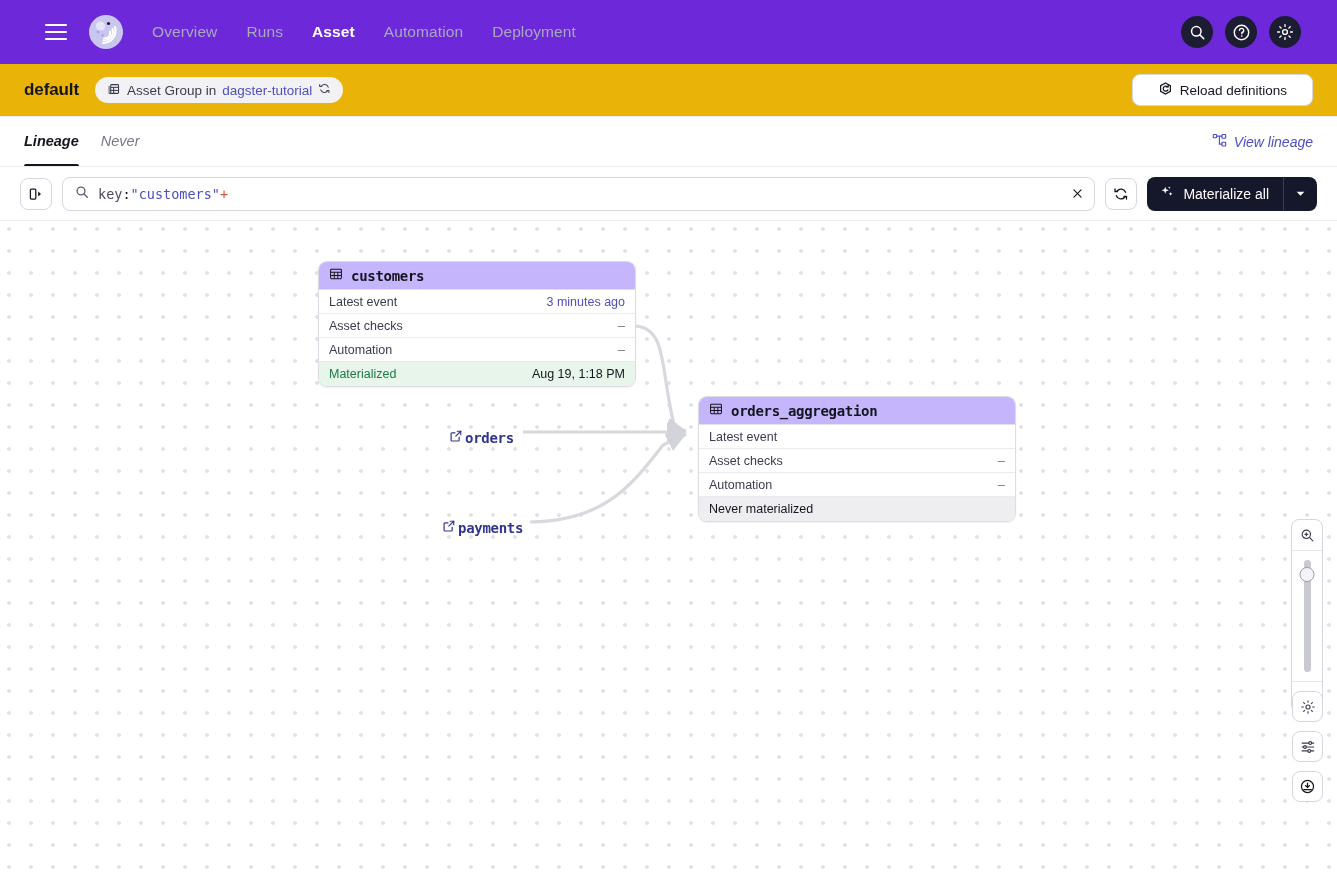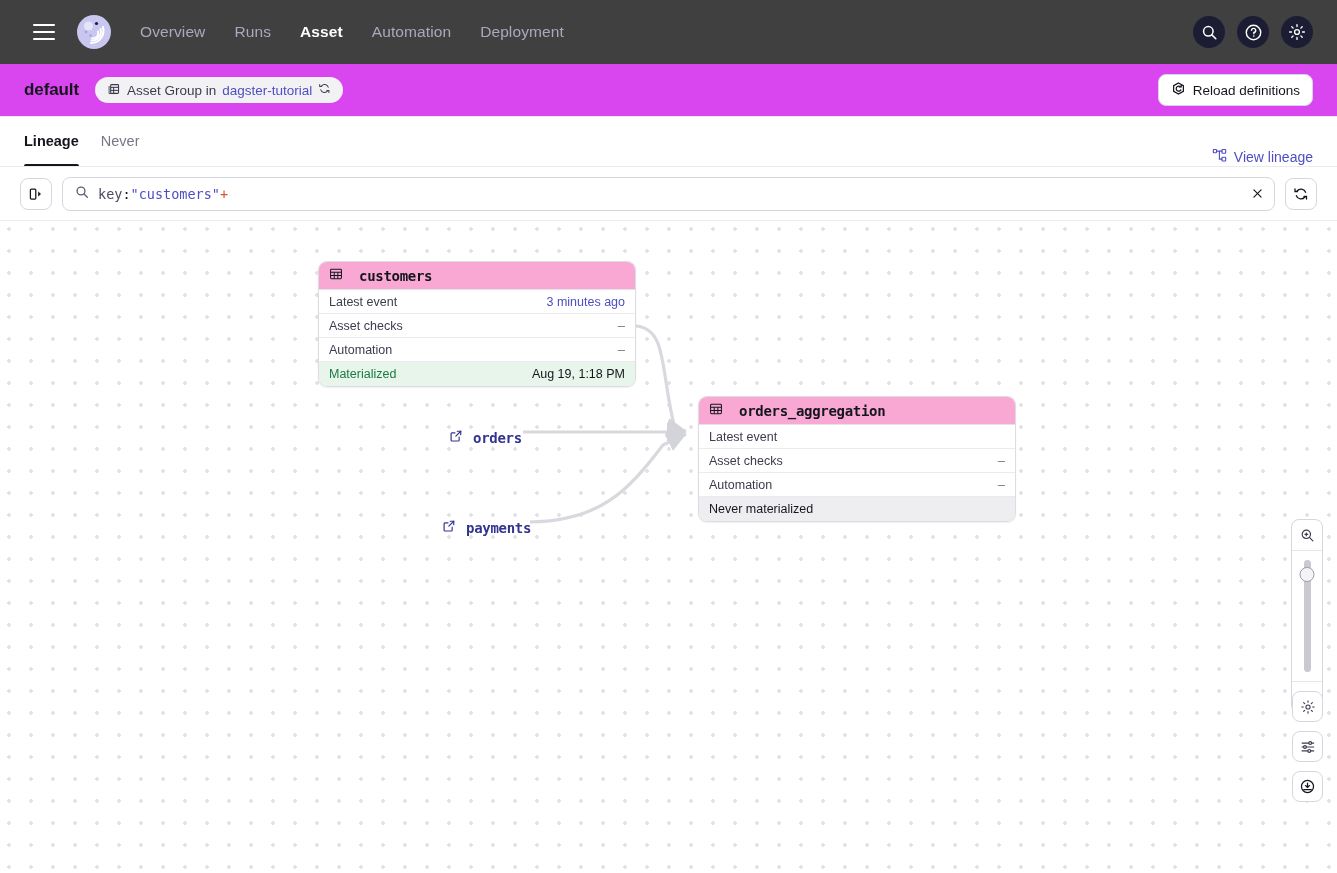--- a/index.html
+++ b/index.html
@@ -6,22 +6,22 @@
   html, body {
     width: 1337px; height: 873px;
     font-family: "Liberation Sans", sans-serif;
     background: #ffffff;
     overflow: hidden;
   }
   .app { position: relative; width: 1337px; height: 873px; display: flex; flex-direction: column; }
 
   
   .topnav {
-    height: 64px; background: #404040; flex: 0 0 64px;
-    display: flex; align-items: center; padding: 0 20px; gap: 0;
+    height: 64px; background: #6d28d9; flex: 0 0 64px;
+    display: flex; align-items: center; padding: 0 32px; gap: 0;
   }
   .hamburger {
     width: 36px; height: 36px; display: flex; flex-direction: column;
     justify-content: center; align-items: center; gap: 5px; cursor: pointer;
     margin-left: 6px; margin-right: 10px;
   }
   .hamburger span { display: block; width: 22px; height: 2px; background: #fff; border-radius: 1px; }
   .logo { width: 44px; height: 44px; margin-right: 24px; display:flex; align-items:center; justify-content:center; }
   .navlinks { display: flex; align-items: center; gap: 29px; }
   .navlink {
@@ -31,42 +31,42 @@
   .navlink.active { color: #ffffff; font-weight: 700; }
   .navspacer { flex: 1; }
   .navicons { display: flex; align-items: center; gap: 12px; margin-right: 4px; }
   .navicon {
     width: 32px; height: 32px; border-radius: 50%; background: #1c1d33;
     display: flex; align-items: center; justify-content: center; cursor: pointer;
   }
 
   
   .header {
-    flex: 0 0 53px; height: 53px; background: #d946ef;
+    flex: 0 0 53px; height: 53px; background: #eab308;
     display: flex; align-items: center; padding: 0 24px;
     border-bottom: 1px solid #ebebef;
   }
   .page-title { font-size: 17px; font-weight: 700; color: #15161d; letter-spacing: -0.1px; }
   .chip {
     margin-left: 16px; height: 26px; border-radius: 13px; background: #f2f2f5;
     display: flex; align-items: center; gap: 6px; padding: 0 12px;
     font-size: 13.5px; color: #3b3c4e;
   }
   .chip .chip-link { color: #4e4ec2; cursor: pointer; }
   .header-spacer { flex: 1; }
   .btn-outline {
     height: 32px; border: 1px solid #d6d6de; border-radius: 8px; background: #fff;
-    display: flex; align-items: center; gap: 7px; padding: 0 12px;
+    display: flex; align-items: center; gap: 7px; padding: 0 25px;
     font-size: 13.5px; color: #15161d; cursor: pointer; white-space: nowrap;
   }
 
   
   .tabsrow {
-    flex: 0 0 50px; height: 50px; display: flex; align-items: flex-end;
-    padding: 0 24px; border-bottom: 1px solid #ebebef; background: #fff;
+    flex: 0 0 50px; height: 50px; display: flex; align-items: center;
+    padding: 0 24px; border-bottom: 1px solid #ebebef; background: #fff; font-style: italic;
   }
   .tabs { display: flex; gap: 22px; height: 100%; align-items: center; }
   .tab {
     font-size: 14.5px; color: #767888; cursor: pointer; position: relative;
     height: 100%; display: flex; align-items: center; padding-bottom: 1px;
   }
   .tab.active { color: #15161d; font-weight: 700; }
   .tab.active::after {
     content: ''; position: absolute; left: 0; right: 0; bottom: 0;
     height: 2.5px; background: #15161d; border-radius: 2px 2px 0 0;
@@ -120,43 +120,43 @@
   }
   .edges { position: absolute; inset: 0; pointer-events: none; }
 
   
   .node {
     position: absolute; background: #fff; border: 1px solid #dcdce2;
     border-radius: 9px; box-shadow: 0 1px 2px rgba(20,22,40,.07);
     overflow: hidden; cursor: pointer;
   }
   .node-head {
-    height: 28px; background: #f9a8d4; display: flex; align-items: center;
-    gap: 16px; padding: 0 10px; border-bottom: 1px solid #e2e2e8;
+    height: 28px; background: #c4b5fd; display: flex; align-items: center;
+    gap: 8px; padding: 0 10px; border-bottom: 1px solid #e2e2e8;
   }
   .node-title {
     font-family: "DejaVu Sans Mono", monospace; font-size: 14px;
     font-weight: 700; color: #15161d; letter-spacing: -0.3px;
   }
   .node-row {
     height: 24px; display: flex; align-items: center; justify-content: space-between;
     padding: 0 10px; font-size: 12.5px; color: #3b3c4e;
     border-bottom: 1px solid #ebebef;
   }
   .node-row:last-child { border-bottom: none; }
   .node-row .val { color: #4e4ec2; font-size: 12.5px; }
   .node-row .dash { color: #767888; font-size: 13px; }
   .node-row.materialized { background: #e7f5eb; }
   .node-row.materialized .lbl { color: #1b7a46; }
   .node-row.materialized .val { color: #15161d; }
   .node-row.never { background: #eeeef1; color: #15161d; }
 
   
   .ext-node {
-    position: absolute; display: flex; align-items: center; gap: 10px;
+    position: absolute; display: flex; align-items: center; gap: 2px;
     cursor: pointer;
   }
   .ext-label {
     font-family: "DejaVu Sans Mono", monospace; font-size: 14px;
     font-weight: 700; color: #33348e; letter-spacing: -0.3px;
   }
 
   
   .zoomctl {
     position: absolute; right: 14px; top: 298px; width: 32px;
@@ -312,20 +312,38 @@
         </svg>
       </span>
     </div>
     <div class="icon-btn-sq">
       <svg width="16" height="16" viewBox="0 0 16 16" fill="none" stroke="#15161d" stroke-width="1.3" stroke-linecap="round">
         <path d="M12.6 6.3A4.8 4.8 0 0 0 4.2 5"></path>
           <path d="M3.4 9.7a4.8 4.8 0 0 0 8.4 1.3"></path>
         <path d="M2 3v2.5h2.5"></path>
           <path d="M13.5 13v-2.5H11"></path>
       </svg>
+    </div>
+    <div class="btn-dark">
+      <div class="main">
+        <span>
+          <svg width="15" height="15" viewBox="0 0 16 16" fill="#ffffff">
+            <path d="M5.6 1.8 6.6 4.6 9.4 5.6 6.6 6.6 5.6 9.4 4.6 6.6 1.8 5.6 4.6 4.6z"></path>
+            <path d="M11.3 7.4l.55 1.5 1.5.55-1.5.55-.55 1.5-.55-1.5-1.5-.55 1.5-.55z"></path>
+            <path d="M9.9 1.5l.38 1.0 1.0.38-1.0.38-.38 1.0-.38-1.0-1.0-.38 1.0-.38z"></path>
+          </svg>
+        </span>
+        <span>Materialize all</span>
+      </div>
+      <div class="divider"></div>
+      <div class="caret">
+        <svg width="11" height="11" viewBox="0 0 12 12" fill="#ffffff">
+            <path d="M1.8 4 6 8.4 10.2 4z"></path>
+          </svg>
+      </div>
     </div>
   </div>
 
   <div class="canvas">
 
     <svg class="edges" width="1337" height="634">
       <defs>
         <marker id="arrow" markerWidth="7" markerHeight="7" refX="6.0" refY="3" orient="auto">
           <path d="M0,0 L6.2,3 L0,6 z" fill="#d3d3da"></path>
         </marker>

